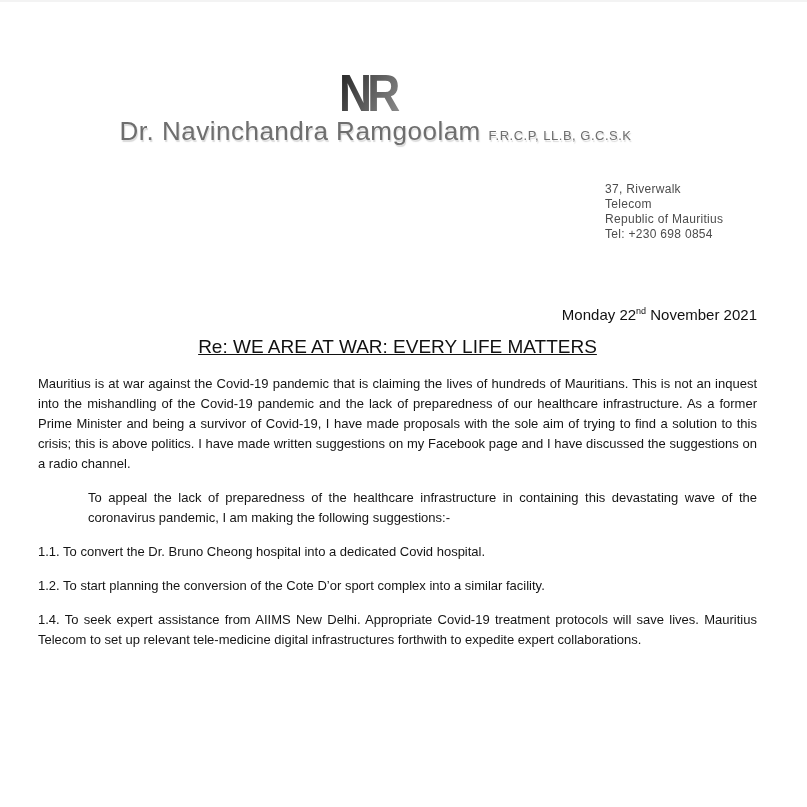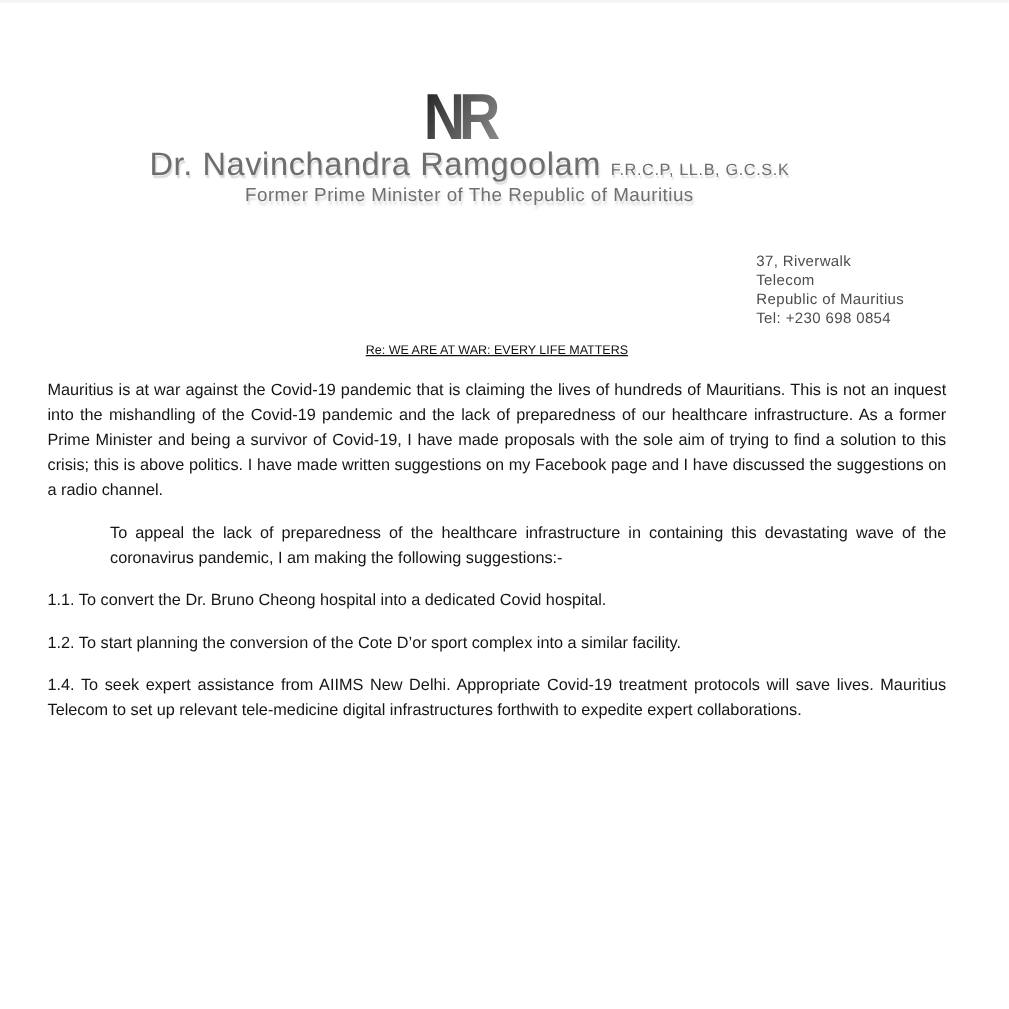--- a/index.html
+++ b/index.html
@@ -74,21 +74,21 @@
   .open-letter {
     margin-top: 8px;
     text-align: center;
     transform: translateX(-22px);
     font-size: 15px;
     color: #111111;
   }
   .re-line {
     margin-top: 13px;
     text-align: center;
-    font-size: 10px;
+    font-size: 19px;
     color: #111111;
   }
   .re-line span { text-decoration: underline; }
   
   .body-text {
     margin-top: 16px;
   }
   .body-text p {
     margin: 0 0 14px 0;
     font-size: 13px;
@@ -126,30 +126,32 @@
         <g transform="translate(8,0) scale(0.88,1)">
           <text x="32" y="49" font-size="52" fill="url(#gradR)">R</text>
           <text x="0" y="49" font-size="52" fill="url(#gradN)">N</text>
         </g>
       </svg>
     </div>
     <div class="name-line">
       <span>Dr. Navinchandra Ramgoolam</span>
       <span class="credentials">F.R.C.P, LL.B, G.C.S.K</span>
     </div>
-    <div class="subtitle">Former Prime Minister of The Republic of Mauritius</div>
   </header>
 
   <div class="address">
     <div>37, Riverwalk</div>
     <div>Telecom</div>
     <div>Republic of Mauritius</div>
     <div>Tel: +230 698 0854</div>
   </div>
 
+  <div class="date-line">
+    <span>Monday 22</span><sup>nd</sup><span> November 2021</span>
+  </div>
 
 
   <div class="re-line">
     <span>Re: WE ARE AT WAR: EVERY LIFE MATTERS</span>
   </div>
 
   <div class="body-text">
     <p>Mauritius is at war against the Covid-19 pandemic that is claiming the lives of hundreds of Mauritians. This is not an inquest into the mishandling of the Covid-19 pandemic and the lack of preparedness of our healthcare infrastructure. As a former Prime Minister and being a survivor of Covid-19, I have made proposals with the sole aim of trying to find a solution to this crisis; this is above politics. I have made written suggestions on my Facebook page and I have discussed the suggestions on a radio channel.</p>
     <p class="indent">To appeal the lack of preparedness of the healthcare infrastructure in containing this devastating wave of the coronavirus pandemic, I am making the following suggestions:-</p>
     <p>1.1. To convert the Dr. Bruno Cheong hospital into a dedicated Covid hospital.</p>

